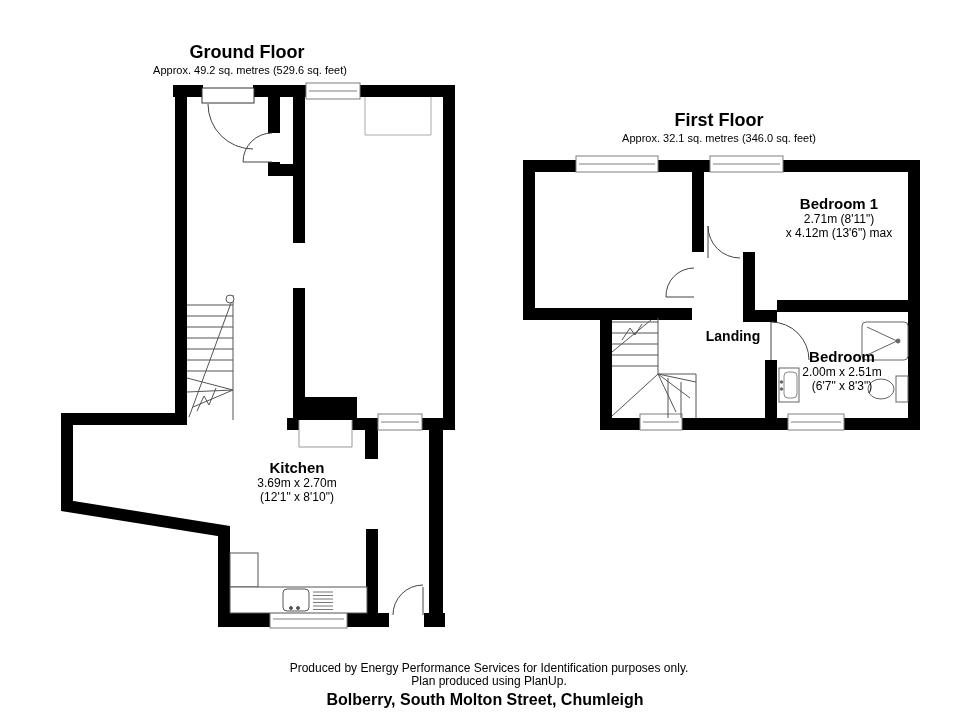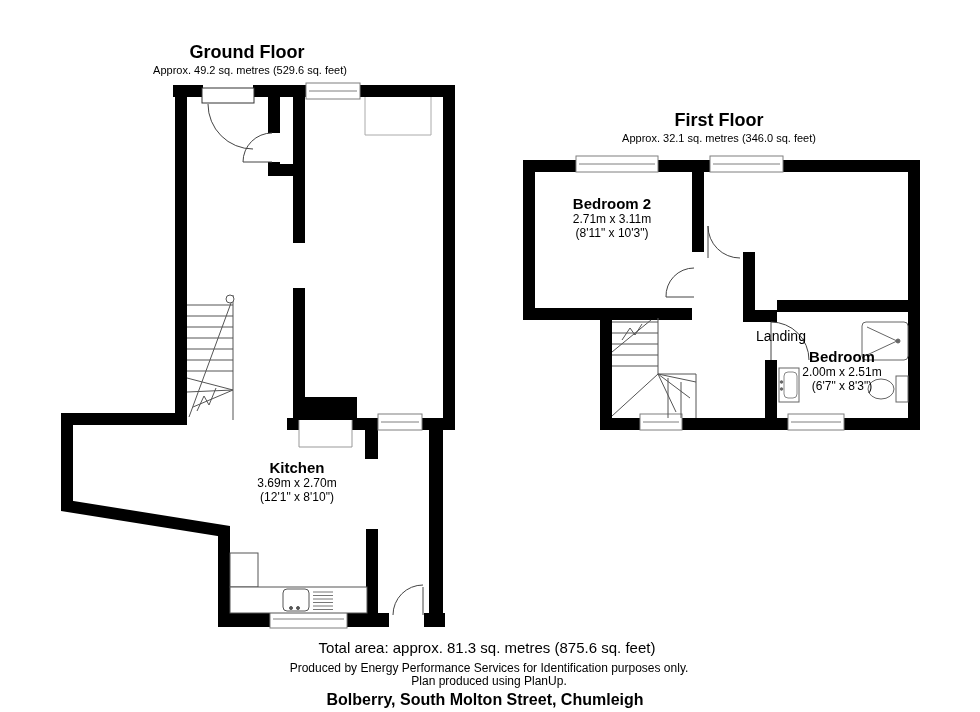--- a/index.html
+++ b/index.html
@@ -5,21 +5,21 @@
   html,body{margin:0;padding:0;background:#fff;}
   #plan{position:relative;width:980px;height:712px;background:#fff;overflow:hidden;
         font-family:"Liberation Sans",sans-serif;color:#000;}
   #plan svg{position:absolute;left:0;top:0;}
   .lbl{position:absolute;transform:translateX(-50%);text-align:center;white-space:nowrap;}
   .floor-title{font-size:18px;font-weight:bold;}
   .floor-sub{font-size:11px;}
   .room-name{font-size:15px;font-weight:bold;line-height:16px;}
   .room-dims{font-size:12px;line-height:14px;}
   .wrap{white-space:normal;width:92px;}
-  .landing{font-size:14px;font-weight:normal;margin-left:48px;}
+  .landing{font-size:14px;font-weight:bold;}
   .total{font-size:15px;}
   .small{font-size:12px;line-height:12px;}
   .address{font-size:16px;font-weight:bold;}
 </style>
 </head>
 <body>
 
 <div id="plan">
 
 <svg width="980" height="712" viewBox="0 0 980 712">
@@ -210,33 +210,32 @@
 
   <div class="lbl" style="left:297px;top:460px">
     <div class="room-name">Kitchen</div>
     <div class="room-dims">3.69m x 2.70m</div>
     <div class="room-dims">(12'1" x 8'10")</div>
   </div>
 
   <div class="lbl floor-title" style="left:719px;top:110px">First Floor</div>
   <div class="lbl floor-sub" style="left:719px;top:132px">Approx. 32.1 sq. metres (346.0 sq. feet)</div>
 
-  <div class="lbl" style="left:612px;top:196px">
-    <div class="room-name">Bedroom 2</div>
-    <div class="room-dims">2.71m x 3.11m</div>
-    <div class="room-dims">(8'11" x 10'3")</div>
+
+  <div class="lbl" style="left:839px;top:196px">
+    <div class="room-name">Bedroom 1</div>
+    <div class="room-dims">2.71m (8'11")</div>
+    <div class="room-dims">x 4.12m (13'6") max</div>
   </div>
-
 
   <div class="lbl landing" style="left:733px;top:328px">Landing</div>
 
   <div class="lbl" style="left:842px;top:349px">
     <div class="room-name">Bedroom</div>
     <div class="room-dims">2.00m x 2.51m</div>
     <div class="room-dims">(6'7" x 8'3")</div>
   </div>
 
-  <div class="lbl total" style="left:487px;top:639px">Total area: approx. 81.3 sq. metres (875.6 sq. feet)</div>
   <div class="lbl small" style="left:489px;top:662px">Produced by Energy Performance Services for Identification purposes only.</div>
   <div class="lbl small" style="left:489px;top:675px">Plan produced using PlanUp.</div>
   <div class="lbl address" style="left:485px;top:691px">Bolberry, South Molton Street, Chumleigh</div>
 
 </div>
 
 </body></html>

